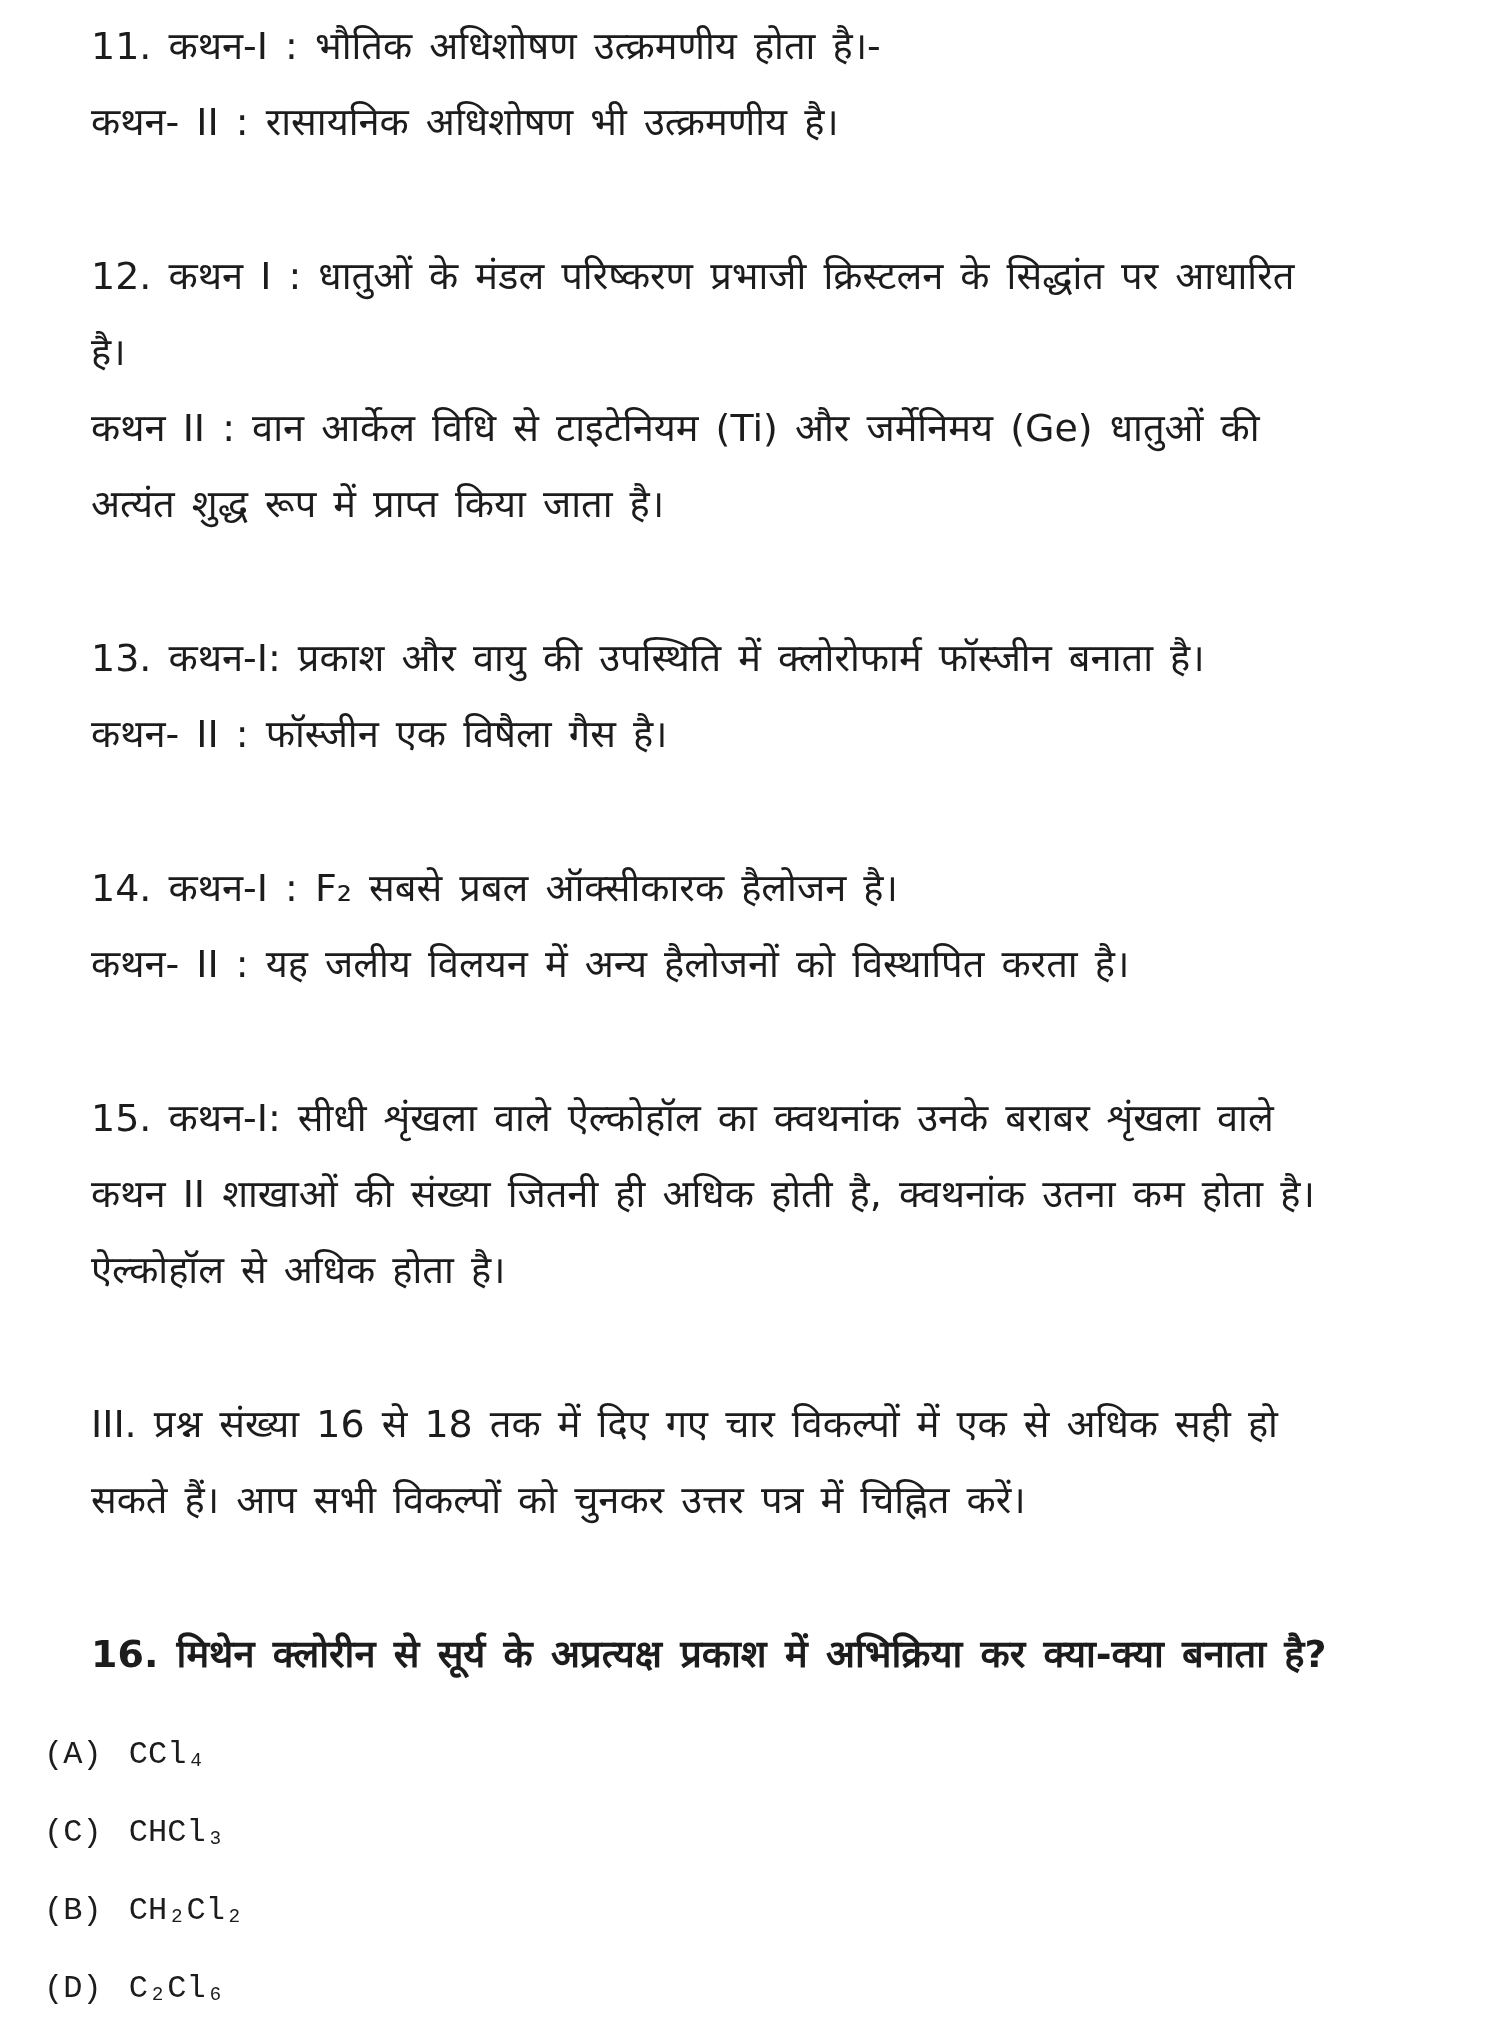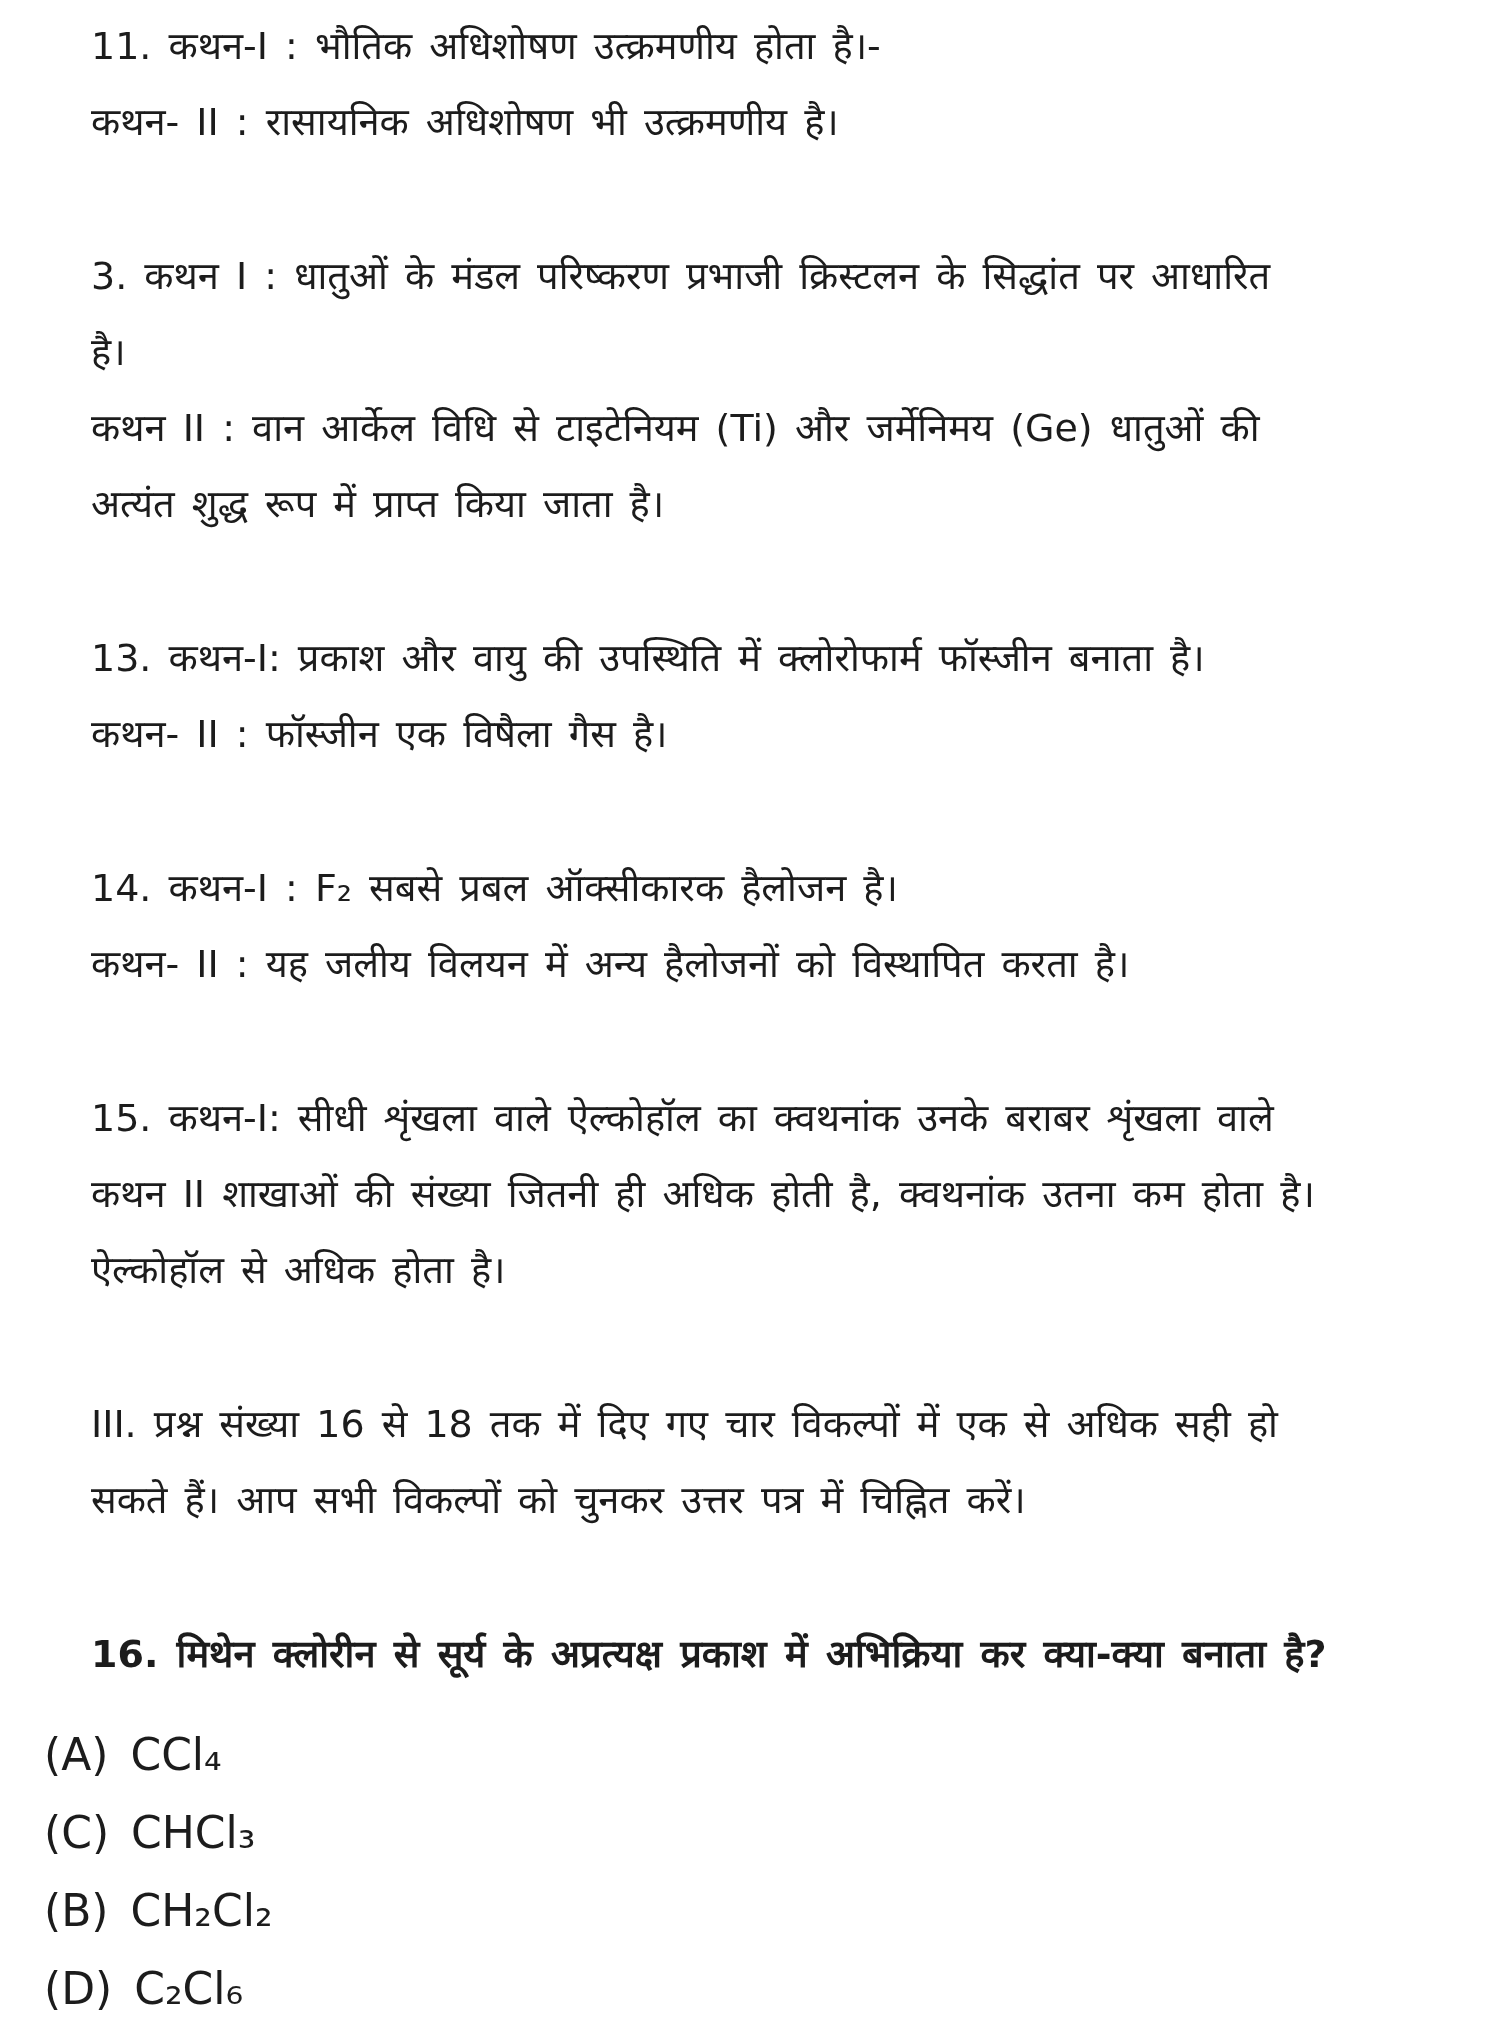--- a/index.html
+++ b/index.html
@@ -18,38 +18,39 @@
   .block { margin-bottom: 78px; }
   .block-q16 { margin-bottom: 24px; font-weight: bold; }
   .line {
     font-size: 38px;
     line-height: 76px;
     white-space: nowrap;
     word-spacing: 5px;
     margin-left: 47px;
   }
   .option-line {
-    font-size: 44px;
+    font-size: 32px;
     line-height: 78px;
     white-space: nowrap;
     word-spacing: 8px;
+    font-family: Liberation Mono, monospace;
   }
 </style>
 </head>
 <body>
 
 <div class="page">
 
   <div class="block">
     <div class="line">11. कथन-I : भौतिक अधिशोषण उत्क्रमणीय होता है।-</div>
     <div class="line">कथन- II : रासायनिक अधिशोषण भी उत्क्रमणीय है।</div>
   </div>
 
   <div class="block">
-    <div class="line">3. कथन I : धातुओं के मंडल परिष्करण प्रभाजी क्रिस्टलन के सिद्धांत पर आधारित</div>
+    <div class="line">12. कथन I : धातुओं के मंडल परिष्करण प्रभाजी क्रिस्टलन के सिद्धांत पर आधारित</div>
     <div class="line">है।</div>
     <div class="line">कथन II : वान आर्केल विधि से टाइटेनियम (Ti) और जर्मेनिमय (Ge) धातुओं की</div>
     <div class="line">अत्यंत शुद्ध रूप में प्राप्त किया जाता है।</div>
   </div>
 
   <div class="block">
     <div class="line">13. कथन-I: प्रकाश और वायु की उपस्थिति में क्लोरोफार्म फॉस्जीन बनाता है।</div>
     <div class="line">कथन- II : फॉस्जीन एक विषैला गैस है।</div>
   </div>
 

